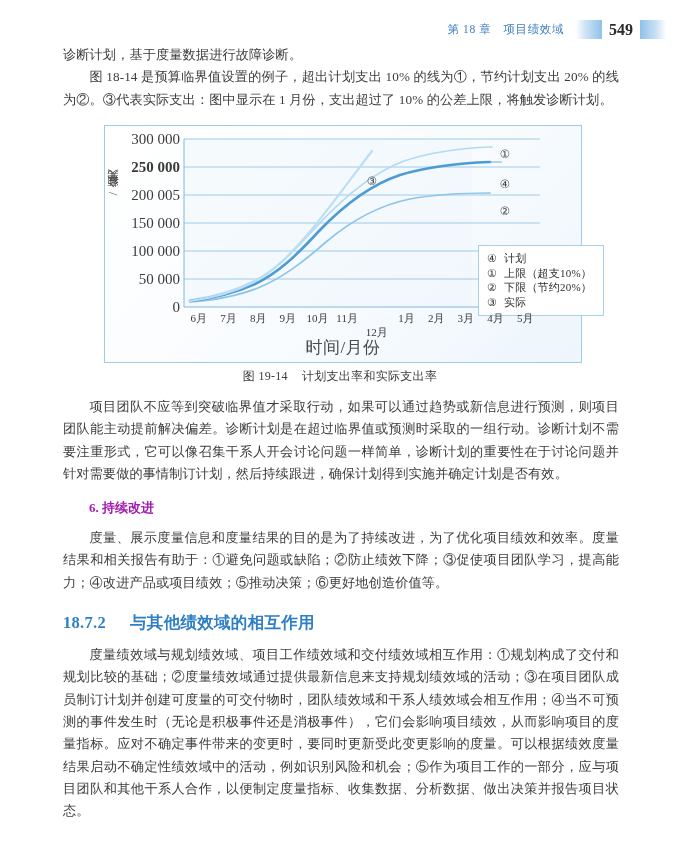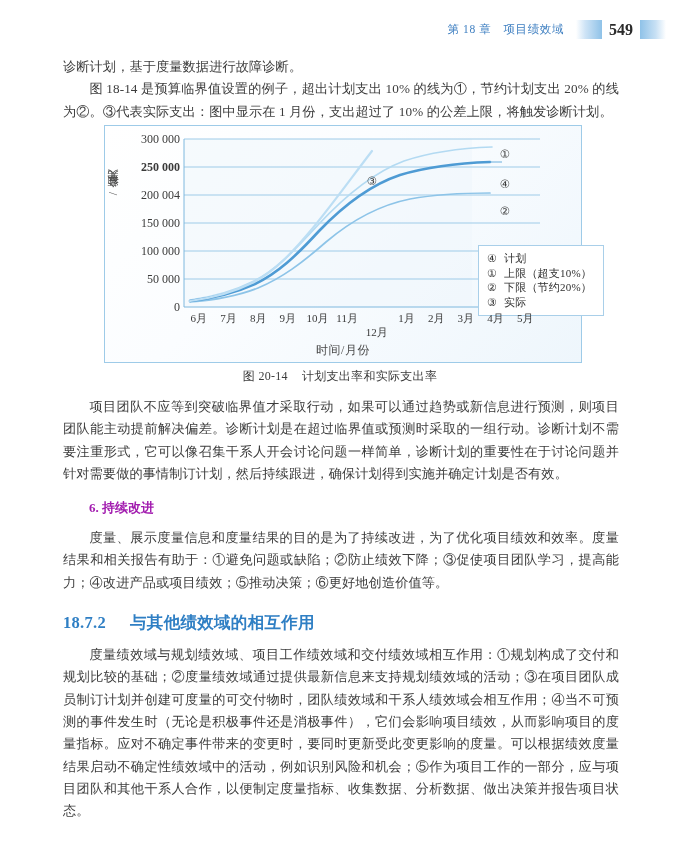--- a/index.html
+++ b/index.html
@@ -49,21 +49,21 @@
     width: 26px;
     height: 19px;
     background: linear-gradient(90deg, #8fc2e8 0%, #c7e0f4 60%, #ffffff 100%);
   }
 
   
   .col {
     position: absolute;
     left: 63px;
     width: 556px;
-    top: 56px;
+    top: 44px;
   }
   p.body {
     margin: 0 0 0 0;
     font-size: 13.2px;
     line-height: 22.3px;
     text-align: justify;
     text-justify: inter-ideograph;
     letter-spacing: .1px;
   }
   p.indent { text-indent: 2em; }
@@ -117,30 +117,30 @@
     transform: rotate(180deg);
     letter-spacing: 1px;
     text-align: center;
   }
   .axis-label-x {
     position: absolute;
     left: 0;
     right: 0;
     bottom: 4px;
     text-align: center;
-    font-size: 12px;
+    font-size: 17px;
     color: #4a4a4a;
     letter-spacing: .5px;
   }
   .ytick {
     position: absolute;
     right: 0;
     width: 58px;
     text-align: right;
-    font-size: 12px;
+    font-size: 15px;
     color: #3a3a3a;
     transform: translateY(-50%);
     white-space: nowrap;
   }
   .ytick-host { position: absolute; left: 18px; top: 0; width: 58px; height: 100%; }
   .xtick {
     position: absolute;
     font-size: 11px;
     color: #3a3a3a;
     transform: translateX(-50%);
@@ -205,21 +205,21 @@
   <div class="fig-frame"></div>
 
   <div class="axis-label-y">金额/美元</div>
   <div class="axis-label-x">时间/月份</div>
 
   <div class="ytick-host">
       <div class="ytick" style="top: 182px;">0</div>
       <div class="ytick" style="top: 154px;">50 000</div>
       <div class="ytick" style="top: 126px;">100 000</div>
       <div class="ytick" style="top: 98px;">150 000</div>
-      <div class="ytick" style="top: 70px;">200 004</div>
+      <div class="ytick" style="top: 70px;">200 005</div>
       <div class="ytick" style="top: 42px; font-weight: bold;">250 000</div>
       <div class="ytick" style="top: 14px;">300 000</div>
     </div>
 
   <svg class="fig-svg" viewBox="0 0 478 238" preserveAspectRatio="none">
     <g>
       <rect x="80" y="14" width="288" height="168" fill="#eef6fc" opacity="0.55"></rect>
       <g stroke="#9ecbe8" stroke-width="1">
         <line x1="80" y1="14" x2="436" y2="14"></line>
         <line x1="80" y1="42" x2="436" y2="42"></line>
@@ -275,21 +275,21 @@
     <div class="xtick" style="left: 361.833px; top: 186px;">3月</div>
     <div class="xtick" style="left: 391.5px; top: 186px;">4月</div>
     <div class="xtick" style="left: 421.167px; top: 186px;">5月</div>
     <div class="callout" style="left: 401px; top: 29px;">①</div>
     <div class="callout" style="left: 401px; top: 59px;">④</div>
     <div class="callout" style="left: 401px; top: 86px;">②</div>
     <div class="callout" style="left: 268px; top: 56px;">③</div>
   </div>
 
 <div class="fig-caption">
-  <span class="cap-num">图 20-14</span><span>计划支出率和实际支出率</span>
+  <span class="cap-num">图 19-14</span><span>计划支出率和实际支出率</span>
 </div>
 
 <div class="col" style="top:396px;">
   <p class="body indent">项目团队不应等到突破临界值才采取行动，如果可以通过趋势或新信息进行预测，则项目团队能主动提前解决偏差。诊断计划是在超过临界值或预测时采取的一组行动。诊断计划不需要注重形式，它可以像召集干系人开会讨论问题一样简单，诊断计划的重要性在于讨论问题并针对需要做的事情制订计划，然后持续跟进，确保计划得到实施并确定计划是否有效。</p>
   <div class="spacer-12"></div>
   <p class="h-small">6. 持续改进</p>
   <div class="spacer-8"></div>
   <p class="body indent">度量、展示度量信息和度量结果的目的是为了持续改进，为了优化项目绩效和效率。度量结果和相关报告有助于：①避免问题或缺陷；②防止绩效下降；③促使项目团队学习，提高能力；④改进产品或项目绩效；⑤推动决策；⑥更好地创造价值等。</p>
   <div class="spacer-16"></div>
   <p class="h-section"><span class="num">18.7.2</span><span>与其他绩效域的相互作用</span></p>

